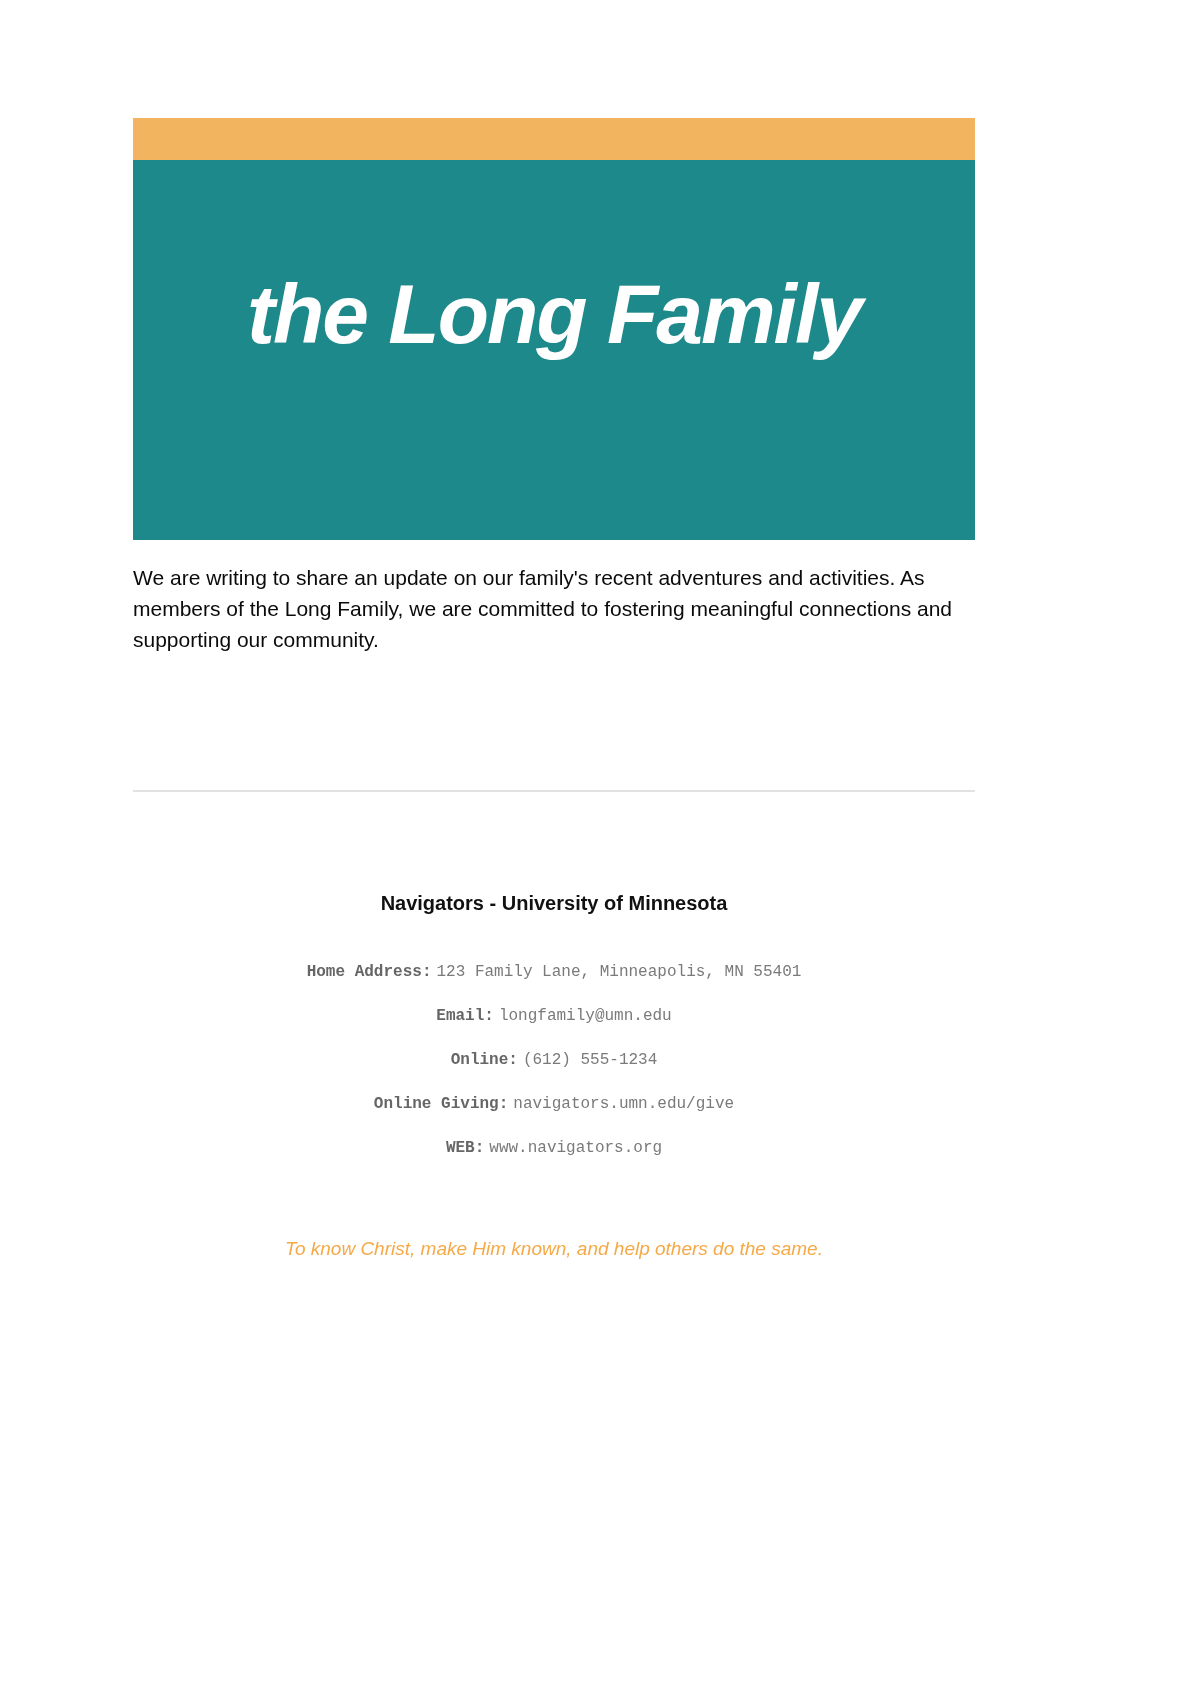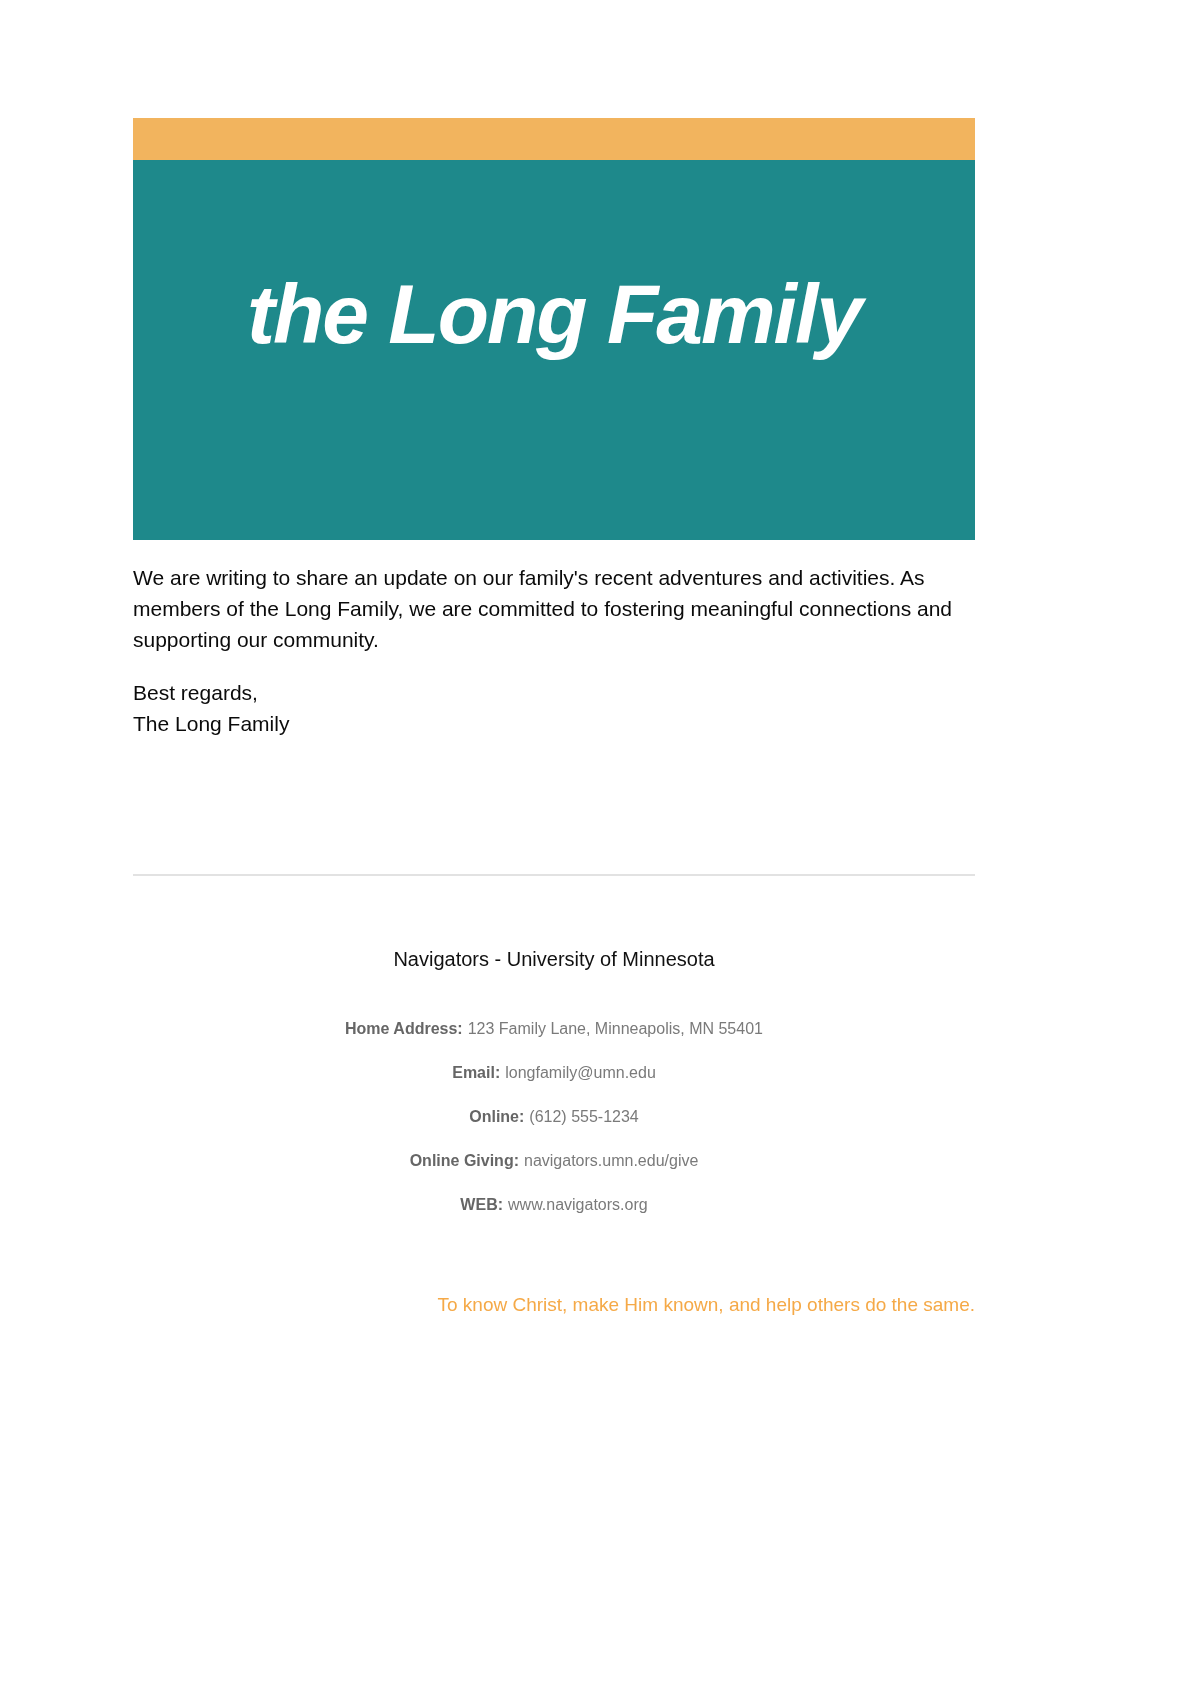--- a/index.html
+++ b/index.html
@@ -59,65 +59,62 @@
   .divider {
     border: none;
     border-top: 2px solid #e2e2e2;
     margin: 135px 0 0 0;
   }
   
   .footer {
     text-align: center;
   }
   .footer-org {
-    margin-top: 72px;
+    margin-top: 100px;
     color: #111111;
     font-size: 20px;
-    font-weight: 400;
+    font-weight: 700;
   }
   .contact-list {
     margin-top: 48px;
+    font-family: Liberation Mono, monospace;
   }
   .contact-row {
     font-size: 16px;
     line-height: 19px;
     margin-bottom: 25px;
     color: #7a7a7a;
   }
   .contact-label {
     font-weight: 700;
     color: #666666;
     margin-right: 5px;
   }
   .contact-value {
     color: #7a7a7a;
   }
   .tagline {
     margin-top: 80px;
     color: #F5A947;
     font-size: 19px;
-    text-align: right;
+    font-style: italic;
   }
 </style>
 </head>
 <body>
 
 <div class="container">
 
   <div class="accent-bar"></div>
   <div class="banner">
     <h1 class="banner-title">the Long Family</h1>
   </div>
 
   <div class="letter">
     <p class="para">We are writing to share an update on our family's recent adventures and activities. As members of the Long Family, we are committed to fostering meaningful connections and supporting our community.</p>
-    <div class="closing-block">
-      <div>Best regards,</div>
-      <div>The Long Family</div>
-    </div>
   </div>
 
   <hr class="divider">
 
   <div class="footer">
     <div class="footer-org">Navigators - University of Minnesota</div>
 
     <div class="contact-list">
       <div class="contact-row">
         <span class="contact-label">Home Address:</span><span class="contact-value">123 Family Lane, Minneapolis, MN 55401</span>

